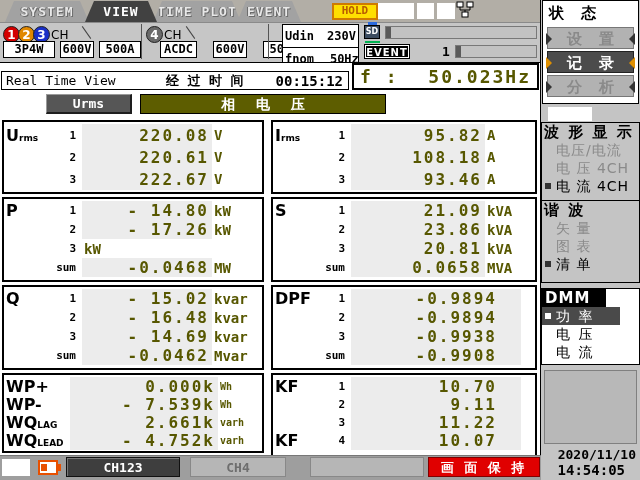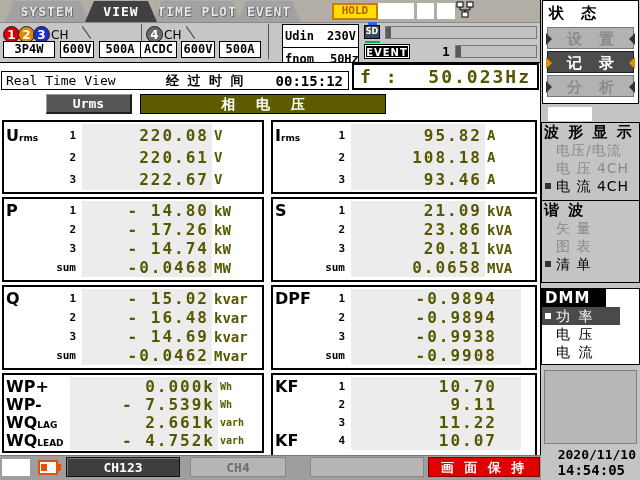--- a/index.html
+++ b/index.html
@@ -18,21 +18,21 @@
   #ind1 { left:378px; width:36px; } #ind2 { left:417px; width:17px; } #ind3 { left:437px; width:18px; }
   #net-icon { position:absolute; left:456px; top:1px; }
 
   
   .circ { display:inline-flex; width:17px; height:17px; border-radius:50%; color:#fff; font-weight:bold; font-size:12px; align-items:center; justify-content:center; vertical-align:middle; border:1px solid #222; }
   .ch-label { font-weight:normal; font-size:12px; color:#000; vertical-align:middle; margin-left:1px; }
   .chbtn { display:inline-block; height:17px; line-height:15px; border:1px solid #000; background:#fff; color:#000; font-family:"DejaVu Sans Mono",monospace; font-weight:bold; font-size:12px; text-align:center; }
   #grp123 { position:absolute; left:3px; top:24px; }
   #grp123-btns { position:absolute; left:3px; top:41px; display:flex; gap:5px; }
   #grp4 { position:absolute; left:146px; top:24px; }
-  #grp4-btns { position:absolute; left:140px; top:41px; display:flex; gap:4px; }
+  #grp4-btns { position:absolute; left:160px; top:41px; display:flex; gap:16px; }
   .vline { position:absolute; top:24px; width:1px; height:35px; background:#555; }
   .slant { position:absolute; top:25px; width:1px; height:15px; background:#444; transform:rotate(-35deg); }
 
   #nominal-box { position:absolute; left:282px; top:24px; width:77px; }
   .nom-cell { height:24px; border:1px solid #000; background:#fff; display:flex; justify-content:space-between; align-items:center; padding:0 2px; font-family:"DejaVu Sans Mono",monospace; font-weight:bold; font-size:12px; }
   .nom-cell + .nom-cell { margin-top:-1px;gap:16px; }
 
   #sd-icon { position:absolute; left:364px; top:25px; width:16px; height:14px; background:#3c4c60; border:1px solid #000; color:#fff; font-size:8px; font-weight:bold; text-align:center; line-height:12px; }
   #sd-icon::before { content:""; position:absolute; left:3px; top:-4px; width:9px; height:3px; background:#2a6adf; }
   #sd-icon::after { content:""; position:absolute; left:0px; top:15px; width:15px; height:2px; background:#00b050; }
@@ -243,21 +243,20 @@
       </div>
       <div class="prow">
         <span class="plabel"></span>
           <span class="pidx">2</span>
         <span class="pval">- 17.26</span>
         <span class="punit">kW</span>
       </div>
       <div class="prow">
         <span class="plabel"></span>
           <span class="pidx">3</span>
-        <span class="pval">- 14.74</span>
         <span class="punit">kW</span>
       </div>
       <div class="prow">
         <span class="plabel"></span>
           <span class="pidx">sum</span>
         <span class="pval">-0.0468</span>
         <span class="punit">MW</span>
       </div>
     </div>
 

